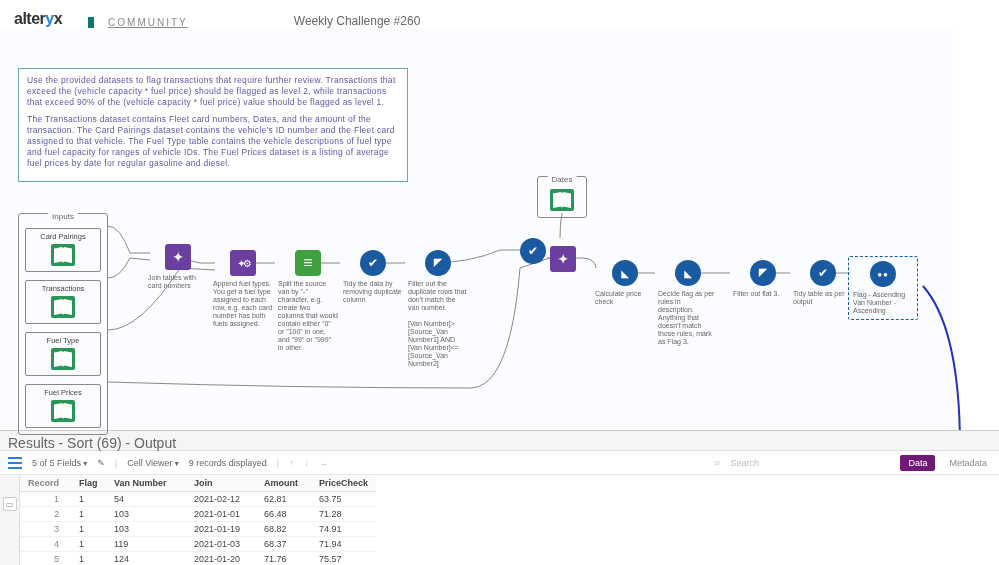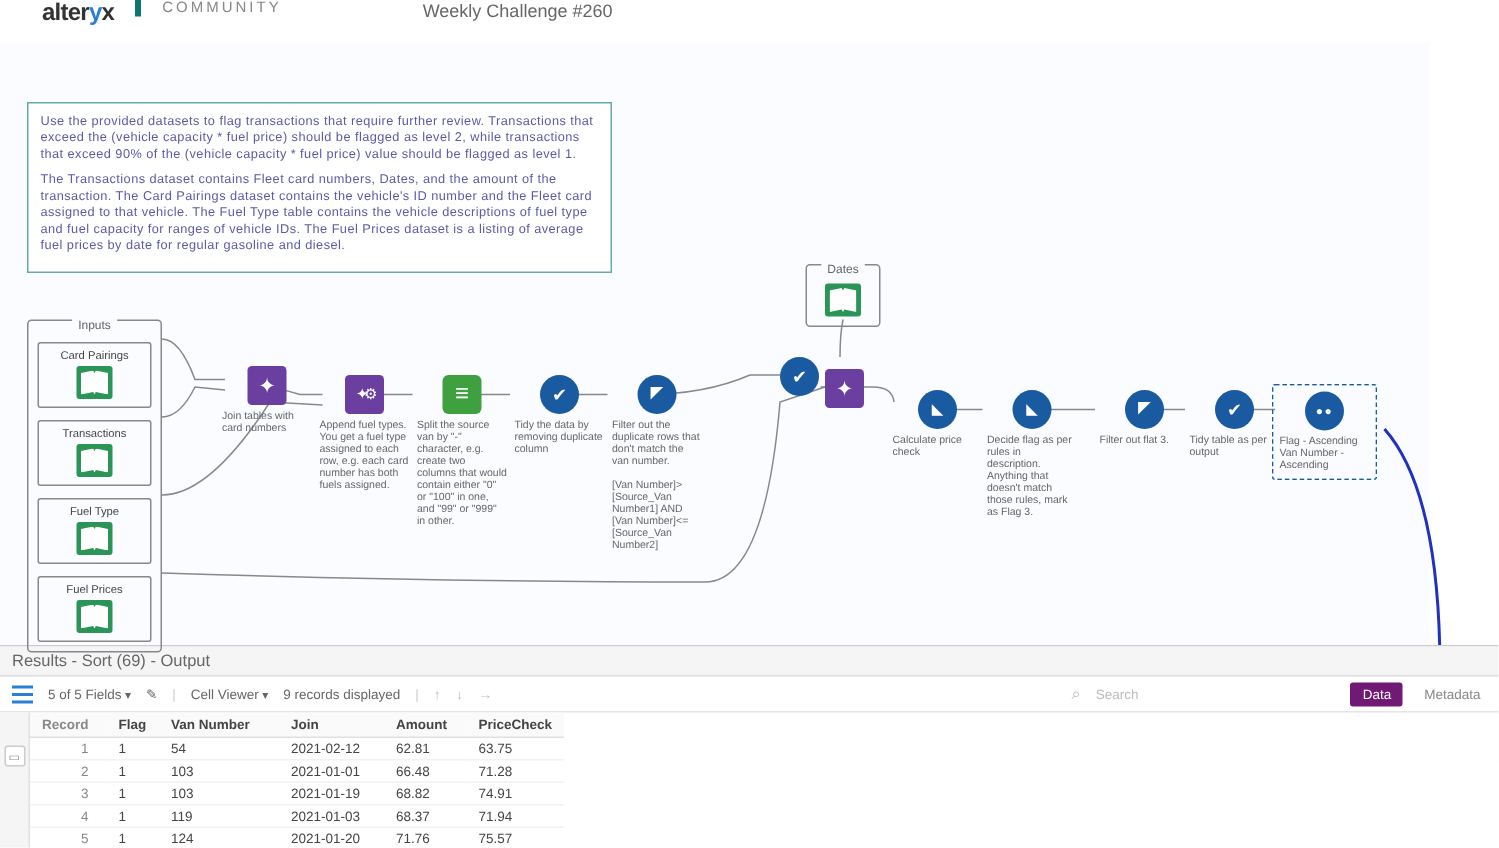--- a/index.html
+++ b/index.html
@@ -1,22 +1,22 @@
 <!DOCTYPE html>
 <html><head>
 <meta charset="utf-8">
 <style>
 * { box-sizing: border-box; margin: 0; padding: 0; font-family: Arial, sans-serif; }
 body { width: 999px; height: 565px; background: #fff; font-size: 10px; color: #555; overflow: hidden; }
 
 
-.hdr { height: 28px; display: flex; align-items: flex-start; padding: 0 28px; gap: 14px; }
+.hdr { height: 28px; display: flex; align-items: flex-end; padding: 0 14px; gap: 26px; }
 .logo { font-size: 16px; font-weight: bold; color: #333; letter-spacing: -0.5px; }
 .logo .o { color: #2a7fd6; }
-.community { font-size: 10px; color: #888; letter-spacing: 2px; border-left: 4px solid #0f766e; padding-left: 14px; }
+.community { font-size: 10px; color: #888; letter-spacing: 2px; border-left: 6px solid #0f766e; padding-left: 14px; text-decoration: underline; }
 .title { font-size: 12px; color: #666; margin-left: 80px; }
 
 
 .canvas { position: relative; width: 953px; height: 402px; background: #fafcff; }
 
 
 .instr { position: absolute; left: 18px; top: 40px; width: 390px; border: 1px solid #6aa; padding: 6px 8px; font-size: 8.5px; line-height: 1.3; color: #5a5aa5; background: #fff; letter-spacing: 0.3px; }
 .instr p { margin-bottom: 6px; }
 
 
@@ -52,21 +52,21 @@
 .ic-sort::after { content: '●●'; position: absolute; top: 50%; left: 50%; transform: translate(-50%,-50%); color: #fff; font-size: 8px; letter-spacing: 1px; }
 .sort-sel { border: 1px dashed #1a5aa0; padding: 4px; border-radius: 2px; }
 
 
 .svg-conn { position: absolute; top: 0; left: 0; width: 999px; height: 402px; pointer-events: none; }
 .svg-conn path { stroke: #888; stroke-width: 1; fill: none; }
 .svg-conn path.blue-arrow { stroke: #2030c0; stroke-width: 2; }
 
 
 .results { border-top: 1px solid #ccc; }
-.res-hdr { height: 20px; padding: 4px 8px; font-size: 11px; color: #666; background: #f5f5f5; border-bottom: 1px solid #ddd; }
+.res-hdr { height: 20px; padding: 4px 8px; font-size: 14px; color: #666; background: #f5f5f5; border-bottom: 1px solid #ddd; }
 .res-bar { height: 24px; display: flex; align-items: center; padding: 0 8px; gap: 10px; font-size: 9px; color: #666; border-bottom: 1px solid #e5e5e5; }
 .res-bar .menu-ic { width: 14px; height: 12px; border-top: 2px solid #2a7fd6; border-bottom: 2px solid #2a7fd6; position: relative; }
 .res-bar .menu-ic::after { content:''; position:absolute; top:3px; left:0; right:0; height:2px; background:#2a7fd6; }
 .res-bar .drop::after { content:' ▾'; font-size:8px; }
 .res-bar .sep { color: #ccc; }
 .res-bar .arrows { letter-spacing: 4px; color: #bbb; }
 .res-bar .spacer { flex: 1; }
 .res-bar .search-ic { color: #bbb; font-size: 11px; }
 .res-bar .search-txt { color: #bbb; font-size: 9px; width: 160px; }
 .res-bar .btn-data { background: #701a75; color: #fff; padding: 3px 8px; border-radius: 2px; font-size: 9px; }

